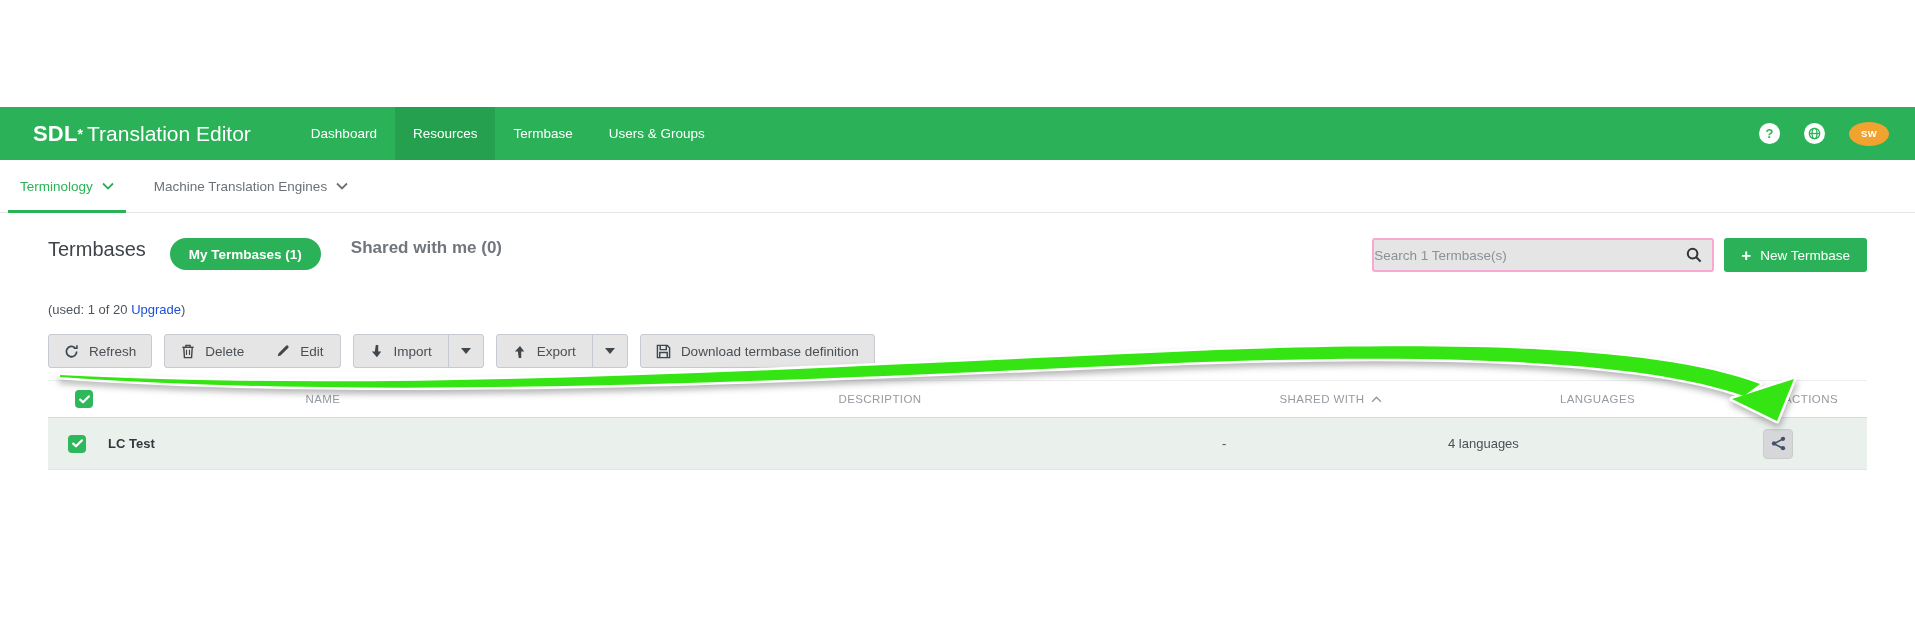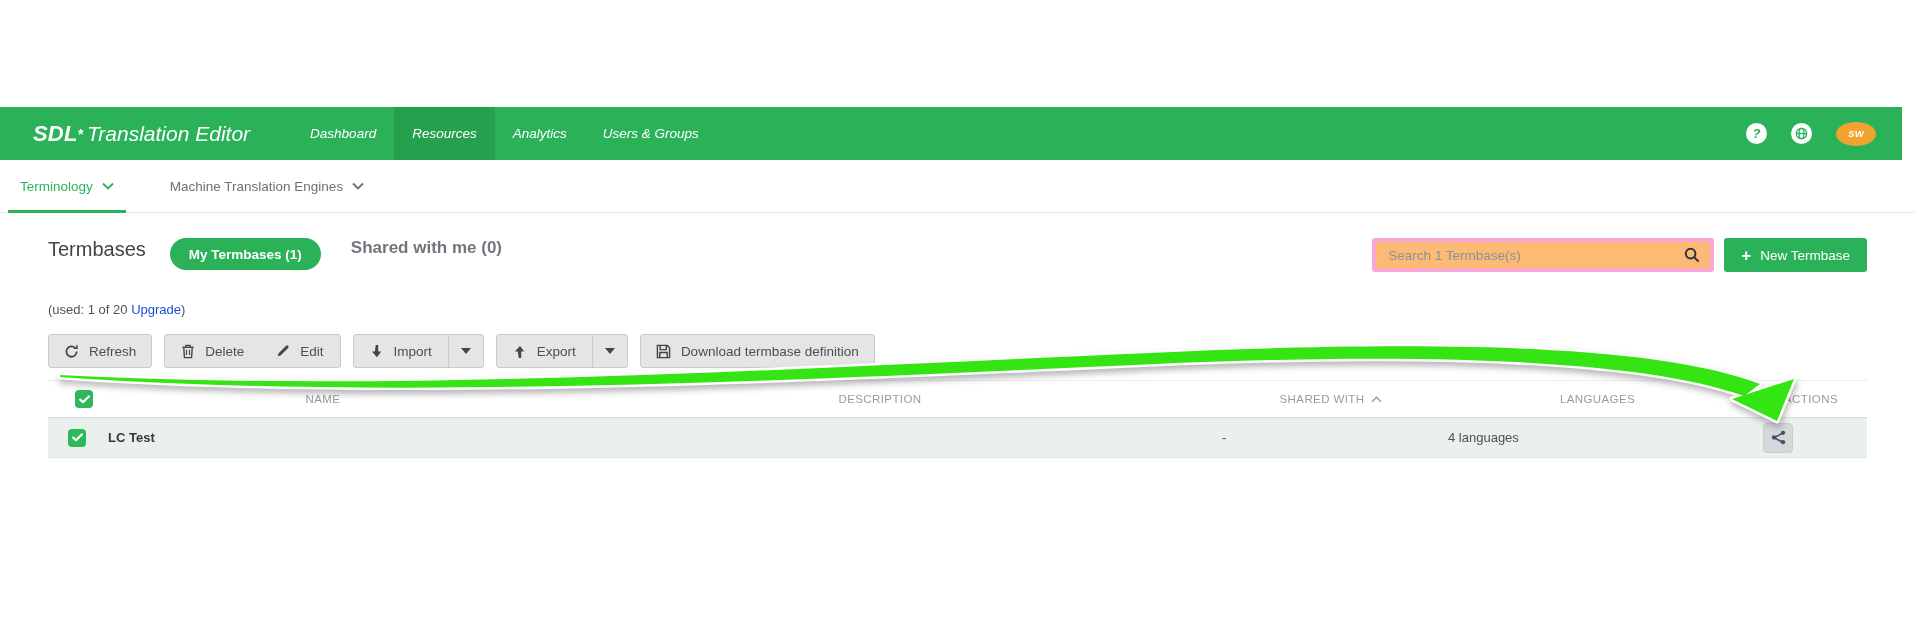--- a/index.html
+++ b/index.html
@@ -1,47 +1,47 @@
 <!DOCTYPE html>
 <html><head>
 <meta charset="utf-8">
 <style>
   * { margin:0; padding:0; box-sizing:border-box; }
   html,body { background:#fff; }
   body { font-family:"Liberation Sans", sans-serif; }
   .page { position:relative; width:1915px; height:632px; overflow:hidden; background:#fff; }
 
   
-  .topbar { position:absolute; top:107px; left:0; right:13px; height:53px; background:#2bb258; display:flex; align-items:stretch;font-style:italic; }
+  .topbar { position:absolute; top:107px; left:0; right:0; height:53px; background:#2bb258; display:flex; align-items:stretch; }
   .logo { display:flex; align-items:center; padding:0 42px 0 33px; color:#fff; white-space:nowrap; }
   .logo .bold { font-weight:700; font-size:22px; letter-spacing:.2px; }
   .logo .star { font-weight:700; font-size:14px; vertical-align:super; line-height:0; }
   .logo .light { font-weight:300; font-size:21px; margin-left:4px; }
   .nav { display:flex; align-items:stretch; }
   .nav-item { display:flex; align-items:center; padding:0 18px; color:#fff; font-size:13.5px; cursor:pointer; }
   .nav-item.active { background:#25a04e; }
   .topbar-right { margin-left:auto; display:flex; align-items:center; gap:24px; padding-right:26px; }
   .circle-icon { width:21px; height:21px; border-radius:50%; background:#fff; color:#2bb258; display:flex; align-items:center; justify-content:center; font-weight:700; font-size:13px; cursor:pointer; }
   .avatar { width:40px; height:24px; border-radius:50%; background:#f0a32f; color:#fff; font-weight:700; font-size:9.5px; display:flex; align-items:center; justify-content:center; cursor:pointer; letter-spacing:.3px; }
 
   
-  .subnav { position:absolute; top:160px; left:0; right:0; height:53px; background:#fff; border-bottom:1px solid #e3e6e9; display:flex; align-items:stretch; padding-left:8px;gap:16px; }
+  .subnav { position:absolute; top:160px; left:0; right:0; height:53px; background:#fff; border-bottom:1px solid #e3e6e9; display:flex; align-items:stretch; padding-left:8px; }
   .subnav-item { position:relative; display:flex; align-items:center; gap:9px; padding:0 12px; margin-right:16px; font-size:13.5px; color:#6b7177; cursor:pointer; }
   .subnav-item.active { color:#2bb258; }
   .subnav-item.active::after { content:""; position:absolute; left:0; right:0; bottom:-1px; height:3px; background:#2bb258; }
   .chev { width:12px; height:8px; }
 
   
   .content { position:absolute; top:213px; left:0; right:0; padding:25px 48px 0; }
   .page-head { display:flex; height:34px; }
   .page-title { font-size:20px; font-weight:400; color:#3f444a; margin-right:24px; }
   .pill { height:32px; padding:0 19px; border:none; border-radius:16px; background:#2bb258; color:#fff; font-weight:700; font-size:13.5px; cursor:pointer; font-family:inherit; }
   .shared-tab { margin-left:30px; font-weight:700; color:#70767c; font-size:17px; cursor:pointer; }
   .head-right { margin-left:auto; display:flex; gap:10px; align-items:center; }
-  .search-box { width:342px; height:34px; border:4px solid #f9a8d4; border-radius:3px; background:#fdba74; display:flex; align-items:center; padding:0 10px 0 12px; }
+  .search-box { width:342px; height:34px; border:2px solid #f9a8d4; border-radius:3px; background:#e5e5e5; display:flex; align-items:center; padding:0 10px 0 0; }
   .search-box input { border:none; outline:none; flex:1; font-size:13.5px; color:#50555a; font-family:inherit; background:transparent; }
   .search-box input::placeholder { color:#8a9299; }
   .btn-new { height:34px; background:#2bb258; color:#fff; border:none; border-radius:3px; padding:0 17px; font-size:13.5px; display:flex; align-items:center; gap:9px; cursor:pointer; font-family:inherit; }
   .btn-new .plus { font-weight:700; font-size:17px; line-height:1; }
 
   .usage { margin-top:30px; font-size:13px; color:#4e545a; }
   .usage a { color:#1d4ed8; text-decoration:none; cursor:pointer; }
 
   .toolbar { margin-top:17px; display:flex; gap:12px; }
   .tbtn, .tgroup { height:34px; background:#e5e5e5; border:1px solid #c5cbd0; border-radius:3px; color:#494f55; }
@@ -50,21 +50,21 @@
   .tgroup .seg { display:flex; align-items:center; gap:10px; padding:0 16px; font-size:13.5px; cursor:pointer; }
   .tgroup .seg.caret-seg { border-left:1px solid #c5cbd0; padding:0 12px; }
   .caret { width:0; height:0; border-left:5px solid transparent; border-right:5px solid transparent; border-top:6px solid #3f464c; }
   .ticon { flex:0 0 auto; }
 
   
   .table { margin-top:12px; border-top:1px solid #eceef0; }
   .thead, .trow { display:grid; grid-template-columns:52px 438px 676px 226px 307px 1fr; align-items:center; }
   .thead { height:37px; border-bottom:1px solid #d8dcdf; background:#fff; }
   .th { font-size:11.5px; color:#949ba2; letter-spacing:.4px; padding-left:8px; display:flex; align-items:center; gap:7px;justify-content:center; }
-  .trow { height:40px; background:#eaf1ec; border-bottom:1px solid #dfe5e1; }
+  .trow { height:52px; background:#eaf1ec; border-bottom:1px solid #dfe5e1; }
   .td { font-size:13px; color:#4a5055; padding-left:8px; }
   .td.name { font-weight:700; color:#33383d; }
   .cb-cell { padding-left:20px; }
   .checkbox { width:18px; height:18px; border-radius:4px; background:#2eb85c; display:flex; align-items:center; justify-content:center; cursor:pointer; }
   .share-btn { width:30px; height:30px; margin-left:8px; background:#d5d7d8; border:1px solid #c9cbcd; border-radius:4px; display:flex; align-items:center; justify-content:center; cursor:pointer; }
 
   
   .arrow-overlay { position:absolute; top:0; left:0; pointer-events:none; filter:drop-shadow(1px 4px 3px rgba(80,80,80,.42)); }
 </style>
 </head>
@@ -79,21 +79,21 @@
       <span class="light">Translation Editor</span>
     </div>
     <div class="nav">
       <div class="nav-item">
           <span>Dashboard</span>
         </div>
       <div class="nav-item active">
           <span>Resources</span>
         </div>
       <div class="nav-item">
-          <span>Analytics</span>
+          <span>Termbase</span>
         </div>
       <div class="nav-item">
           <span>Users &amp; Groups</span>
         </div>
     </div>
     <div class="topbar-right">
       <div class="circle-icon">
           <span>?</span>
         </div>
       <div class="circle-icon">

